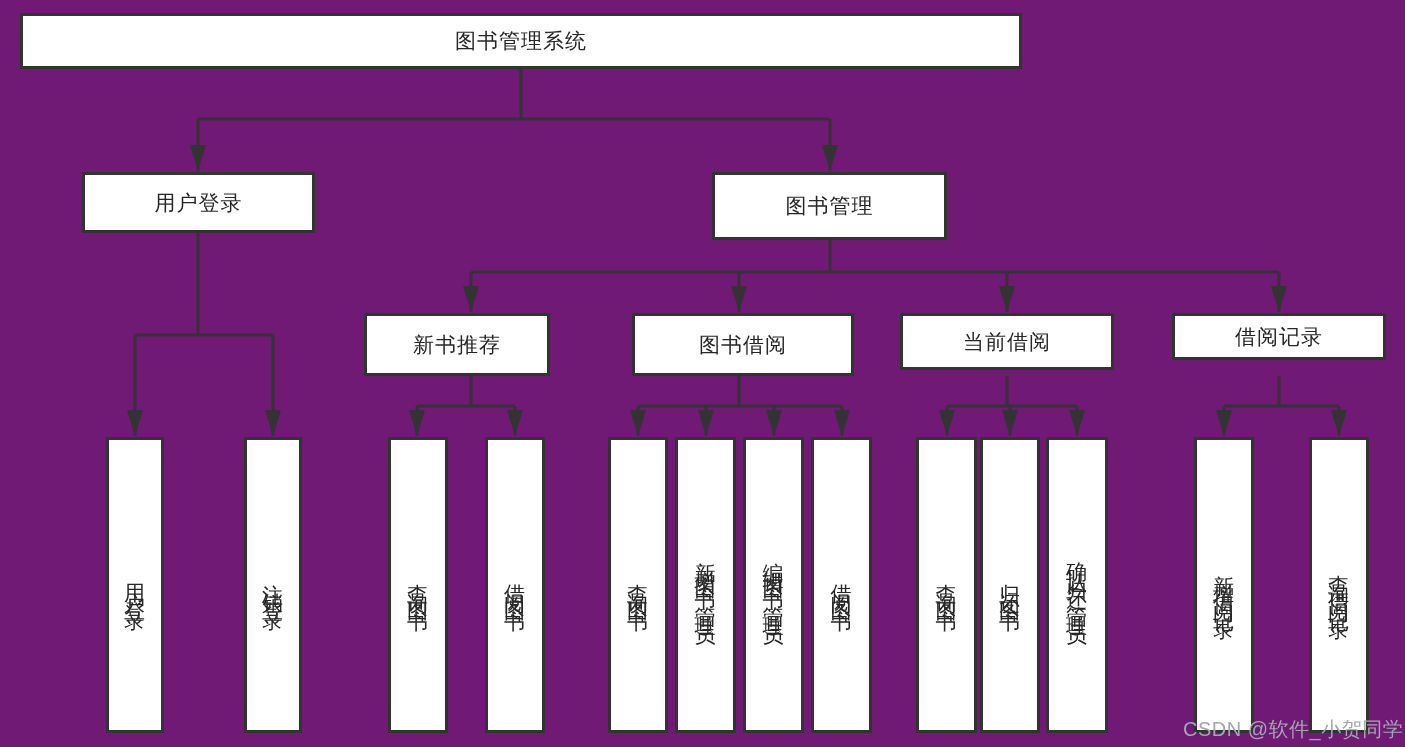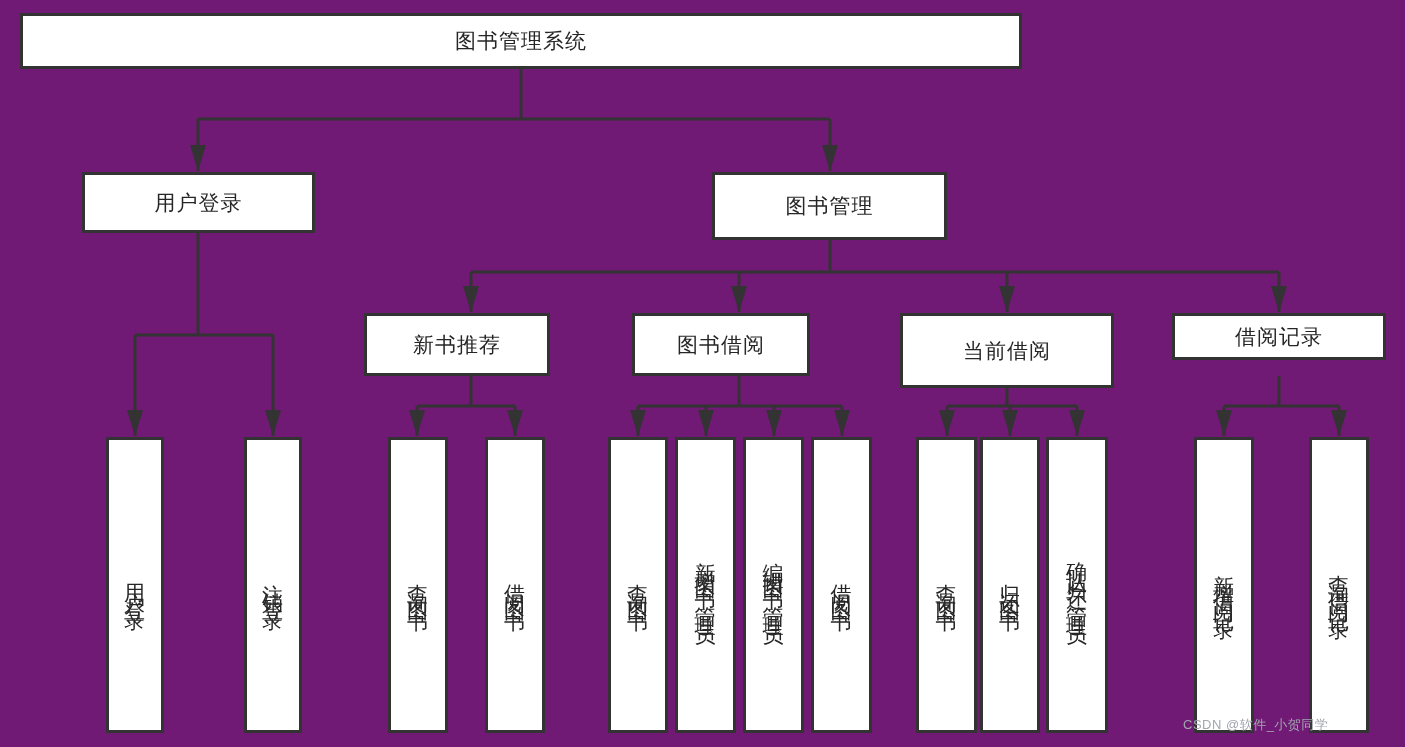--- a/index.html
+++ b/index.html
@@ -34,21 +34,21 @@
   .vbox span {
     writing-mode: vertical-rl;
     text-orientation: mixed;
     letter-spacing: 9px;
     line-height: 1;
   }
   .watermark {
     position: absolute;
     left: 1183px;
     top: 716px;
-    font-size: 13px;
+    font-size: 20px;
     color: #a2a6ae;
     letter-spacing: 0.5px;
     white-space: nowrap;
     text-align: right;
   }
 </style>
 </head>
 <body>
 
 <div class="stage">
@@ -103,24 +103,24 @@
   <div class="box" style="left:82px; top:172px; width:233px; height:61px;">
     <span>用户登录</span>
   </div>
   <div class="box" style="left:712px; top:172px; width:235px; height:68px;">
     <span>图书管理</span>
   </div>
 
   <div class="box" style="left:364px; top:313px; width:186px; height:63px;">
     <span>新书推荐</span>
   </div>
-  <div class="box" style="left:632px; top:313px; width:178px; height:63px;">
+  <div class="box" style="left:632px; top:313px; width:222px; height:63px;">
     <span>图书借阅</span>
   </div>
-  <div class="box" style="left:900px; top:313px; width:214px; height:75px;">
+  <div class="box" style="left:900px; top:313px; width:214px; height:57px;">
     <span>当前借阅</span>
   </div>
   <div class="box" style="left:1172px; top:313px; width:214px; height:47px;">
     <span>借阅记录</span>
   </div>
 
   <div class="box vbox" style="left:106px; top:437px; width:58px; height:296px;">
     <span>用户登录</span>
   </div>
   <div class="box vbox" style="left:244px; top:437px; width:58px; height:296px;">

